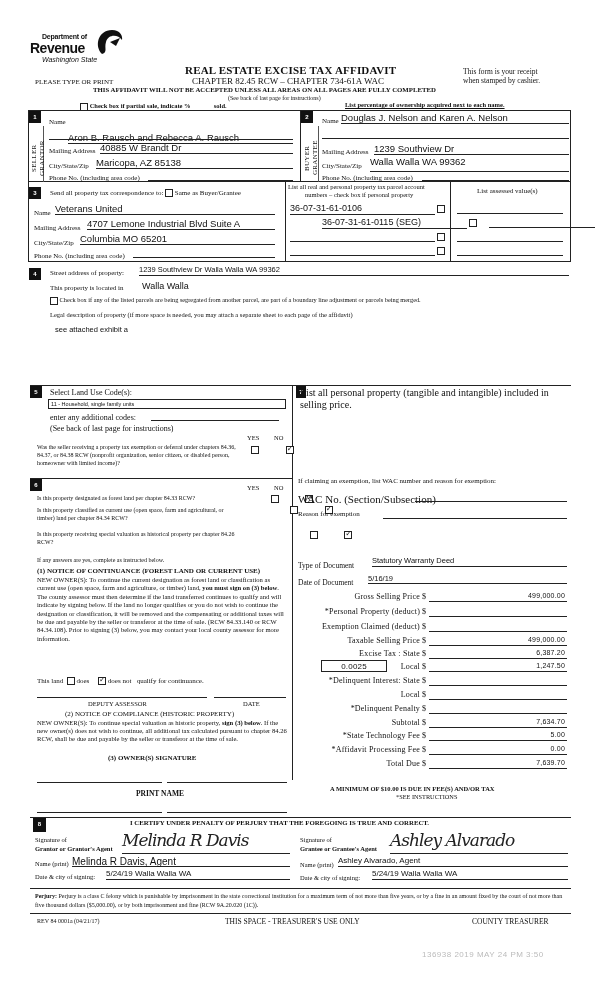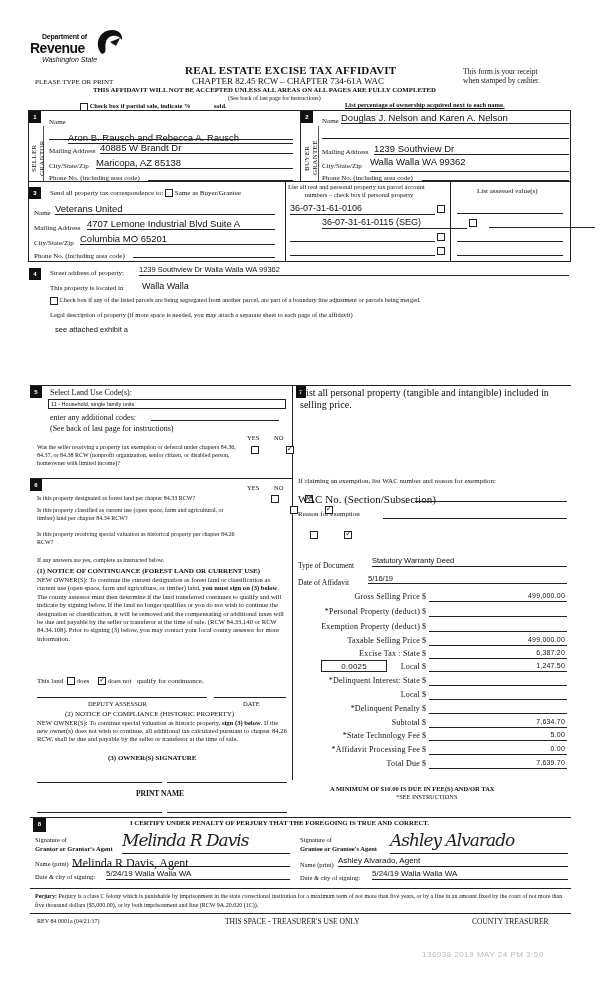--- a/index.html
+++ b/index.html
@@ -215,36 +215,36 @@
 <div class="abs" style="left:300px;top:387px;width:250px;font-size:10px;line-height:12px;text-indent:0;">List all  personal property (tangible and intangible) included in selling price.</div>
 <div class="abs" style="left:300px;top:412px;width:265px;height:55px;"></div>
 <div class="lbl" style="left:298px;top:477px;font-size:7px;">If claiming an exemption, list WAC number and reason for exemption:</div>
 <div class="lbl" style="left:298px;top:493px;font-size:11px;">WAC No. (Section/Subsection)</div>
 <div class="abs uline" style="left:415px;top:493px;width:152px;height:9px;"></div>
 <div class="lbl" style="left:298px;top:510px;font-size:7px;">Reason for exemption</div>
 <div class="abs uline" style="left:383px;top:510px;width:184px;height:9px;"></div>
 
 <div class="lbl" style="left:298px;top:561px;font-size:7.5px;">Type of Document</div>
 <div class="abs filled uline" style="left:372px;top:556px;width:195px;height:11px;font-size:7.5px;">Statutory Warranty Deed</div>
-<div class="lbl" style="left:298px;top:578px;font-size:7.5px;">Date of Affidavit</div>
+<div class="lbl" style="left:298px;top:578px;font-size:7.5px;">Date of Document</div>
 <div class="abs filled uline" style="left:368px;top:574px;width:199px;height:10px;font-size:7.5px;">5/16/19</div>
 
 
 <div class="fee-row" style="top:592px;">
     <span class="fl">Gross Selling Price</span>
     <span class="dollar">$</span>
     <span class="fv">499,000.00</span>
   </div>
 <div class="fee-row" style="top:607px;">
     <span class="fl">*Personal Property (deduct)</span>
     <span class="dollar">$</span>
     <span class="fv"></span>
   </div>
 <div class="fee-row" style="top:622px;">
-    <span class="fl">Exemption Property (deduct)</span>
+    <span class="fl">Exemption Claimed (deduct)</span>
     <span class="dollar">$</span>
     <span class="fv"></span>
   </div>
 <div class="fee-row" style="top:636px;">
     <span class="fl">Taxable Selling Price</span>
     <span class="dollar">$</span>
     <span class="fv">499,000.00</span>
   </div>
 <div class="fee-row" style="top:649px;">
     <span class="fl">Excise Tax : State</span>
@@ -298,21 +298,21 @@
 
 
 <div class="hline" style="left:30px;top:817px;width:541px;"></div>
 <div class="num-badge" style="left:33px;top:818px;width:13px;height:14px;">8</div>
 <div class="lbl" style="left:130px;top:819px;font-size:6.8px;font-weight:bold;">I CERTIFY UNDER PENALTY OF PERJURY THAT THE FOREGOING IS TRUE AND CORRECT.</div>
 
 <div class="lbl" style="left:35px;top:836px;font-size:6.5px;">Signature of</div>
 <div class="lbl" style="left:35px;top:845px;font-size:6.5px;font-weight:bold;">Grantor or Grantor's Agent</div>
 <div class="abs sig uline" style="left:122px;top:830px;width:168px;height:24px;">Melinda R Davis</div>
 <div class="lbl" style="left:35px;top:860px;font-size:6.5px;">Name (print)</div>
-<div class="abs filled uline" style="left:72px;top:856px;width:218px;height:11px;font-size:12px;font-family:Liberation Serif, serif;">Melinda R Davis, Agent</div>
+<div class="abs filled uline" style="left:72px;top:856px;width:218px;height:11px;font-size:10px;">Melinda R Davis, Agent</div>
 <div class="lbl" style="left:35px;top:873px;font-size:6.5px;">Date &amp; city of signing:</div>
 <div class="abs filled uline" style="left:106px;top:869px;width:184px;height:11px;font-size:8px;">5/24/19 Walla Walla WA</div>
 
 <div class="lbl" style="left:300px;top:836px;font-size:6.5px;">Signature of</div>
 <div class="lbl" style="left:300px;top:845px;font-size:6.5px;font-weight:bold;">Grantee or Grantee's Agent</div>
 <div class="abs sig uline" style="left:390px;top:830px;width:178px;height:24px;">Ashley Alvarado</div>
 <div class="lbl" style="left:300px;top:861px;font-size:6.5px;">Name (print)</div>
 <div class="abs filled uline" style="left:338px;top:856px;width:230px;height:11px;font-size:8px;">Ashley Alvarado, Agent</div>
 <div class="lbl" style="left:300px;top:874px;font-size:6.5px;">Date &amp; city of signing:</div>
 <div class="abs filled uline" style="left:372px;top:869px;width:196px;height:11px;font-size:8px;">5/24/19 Walla Walla WA</div>

